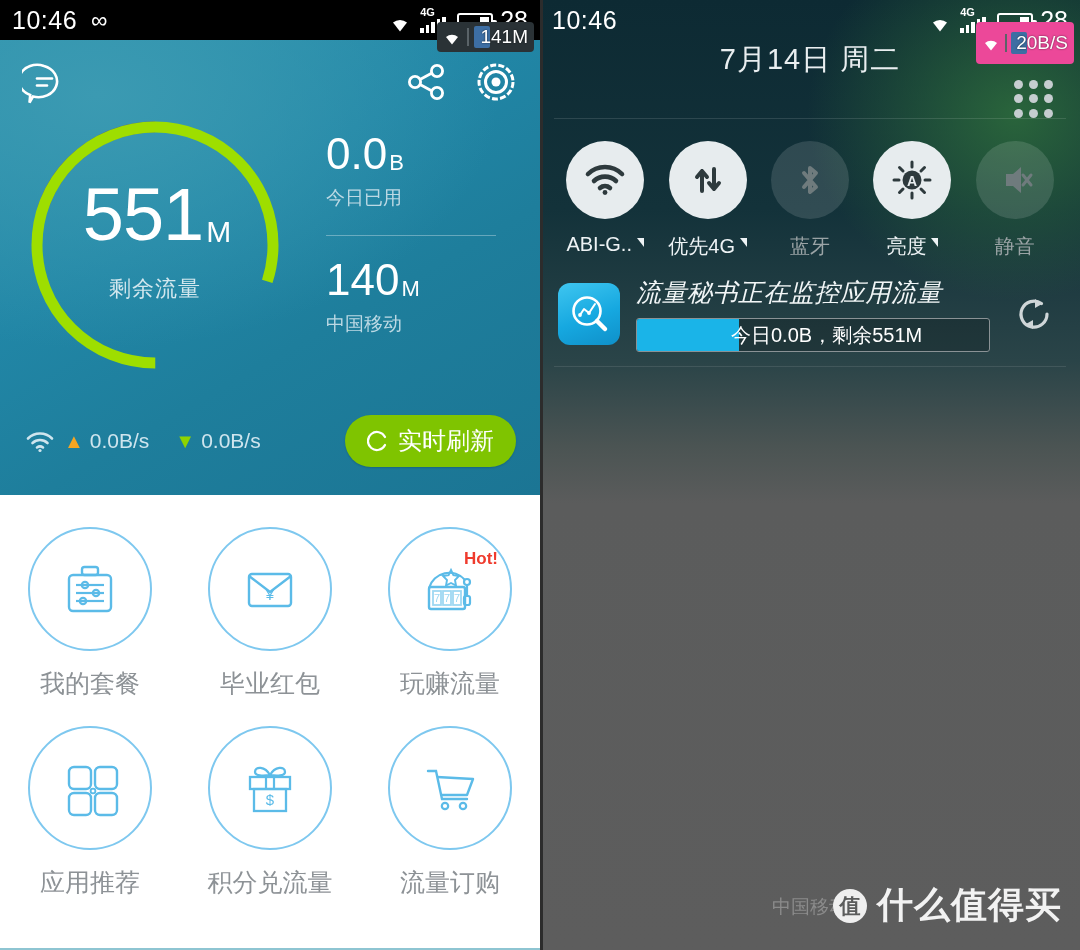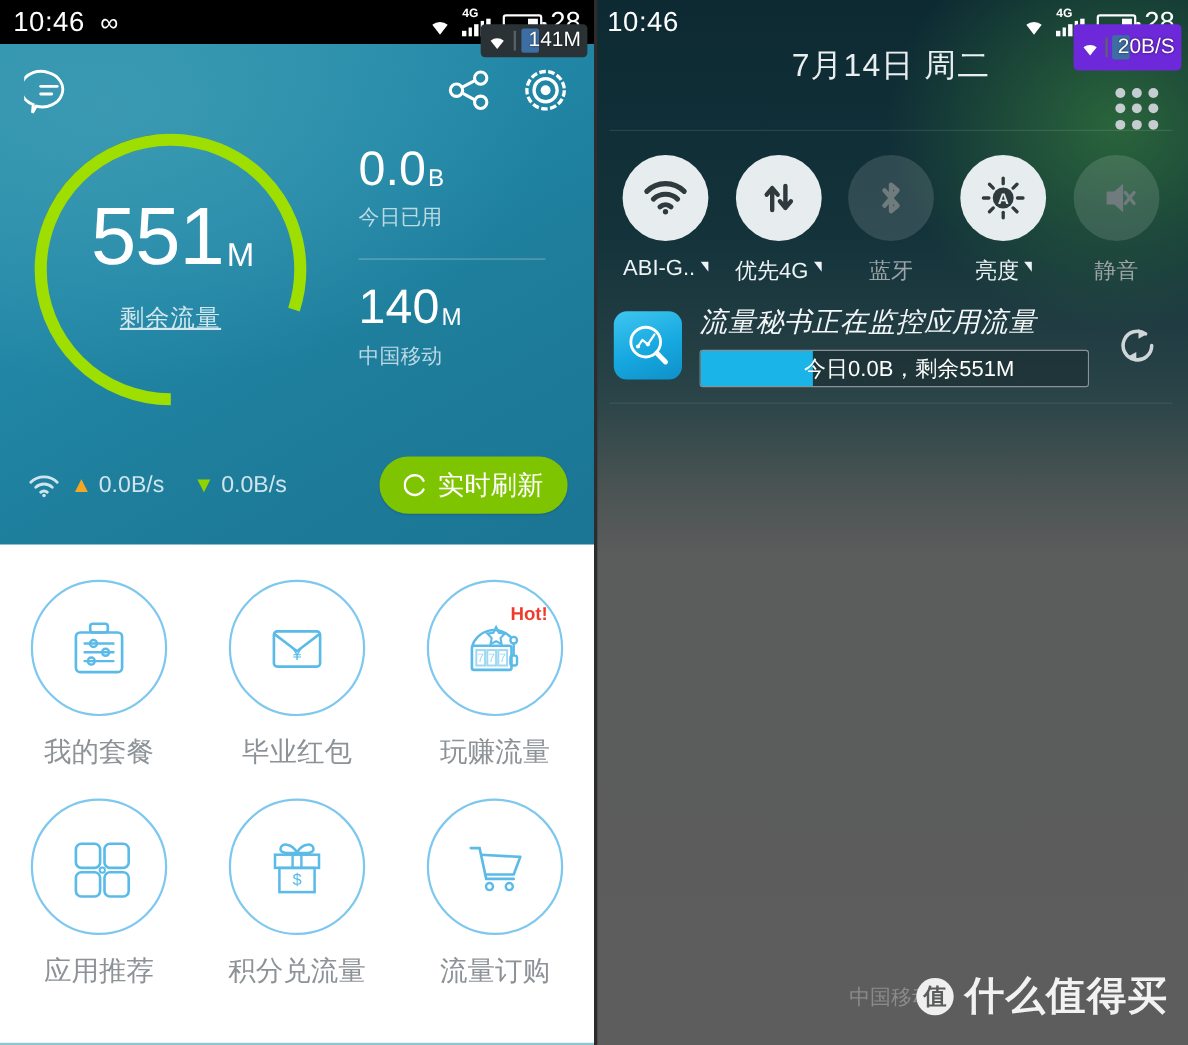--- a/index.html
+++ b/index.html
@@ -52,21 +52,21 @@
 
   .gauge-wrap { position:relative; display:flex; padding:0 0 0 0; }
   .gauge { position:relative; width:270px; height:270px; margin-left:20px; margin-top:0px; }
   .gauge svg { position:absolute; inset:0; }
   .gauge-center {
     position:absolute; inset:0; display:flex; flex-direction:column;
     align-items:center; justify-content:center; padding-bottom:6px;
   }
   .g-num { color:#fff; font-size:74px; font-weight:300; line-height:.95; letter-spacing:-1px; }
   .g-num sup { font-size:30px; font-weight:400; vertical-align:baseline; position:relative; top:2px; left:3px; }
-  .g-label { color:#d3e7ee; font-size:22px; margin-top:24px; letter-spacing:1px;text-decoration:underline; }
+  .g-label { color:#d3e7ee; font-size:22px; margin-top:24px; letter-spacing:1px; }
 
   .stats { margin-left:36px; margin-top:22px; width:170px; }
   .stat-val { color:#fff; font-size:44px; font-weight:300; line-height:1; }
   .stat-val sup { font-size:22px; vertical-align:baseline; position:relative; top:1px; left:2px; }
   .stat-cap { color:#bcd9e4; font-size:19px; margin-top:9px; }
   .stat-sep { height:1px; background:rgba(255,255,255,.32); margin:24px 0 22px; }
 
   .speed-row { position:absolute; left:0; right:0; bottom:28px; display:flex; align-items:center; padding:0 24px; }
   .sp-wifi { width:32px; height:24px; margin-right:8px; }
   .sp-item { display:flex; align-items:center; color:#cfe5ee; font-size:21px; margin-right:26px; }
@@ -95,21 +95,21 @@
   .r-bg {
     position:absolute; inset:0;
     background:
       radial-gradient(ellipse 55% 28% at 88% 12%, rgba(46,110,60,.85) 0%, rgba(46,110,60,0) 70%),
       linear-gradient(180deg,#0d2a33 0%,#13323a 22%,#2a4448 38%,#4b5453 47%,#5b5c5c 53%,#5d5d5d 100%);
   }
   .r-sep { position:absolute; left:0; top:0; bottom:0; width:3px; background:#2c2c2c; z-index:9; }
 
   .r-statusbar { position:relative; height:40px; display:flex; align-items:center; padding:0 12px; color:#fff; z-index:4; }
   .r-statusbar .sb-time { font-size:25px; }
-  .r-databadge { position:absolute; right:6px; top:22px; height:42px; background:#6d28d9; border-radius:4px;
+  .r-databadge { position:absolute; right:6px; top:22px; height:42px; background:#ec4899; border-radius:4px;
      display:flex; align-items:center; padding:2px 6px 2px 4px; gap:3px; z-index:6; }
 
   .r-datebar { position:relative; height:78px; display:flex; align-items:center; padding:0 26px; z-index:3;flex-direction:column; }
   .r-date { color:#e9eef0; font-size:29px; letter-spacing:1px; }
   .r-grid-ico { margin-left:auto; width:40px; height:40px; display:grid; grid-template-columns:repeat(3,1fr); gap:5px; }
   .r-grid-ico i { width:9px; height:9px; border-radius:50%; background:#c6cdd0; display:block; }
   .r-hairline { position:relative; height:1px; background:rgba(255,255,255,.12); margin:0 14px; z-index:3; }
 
   .qs-row { position:relative; display:flex; padding:22px 14px 4px; z-index:3; }
   .qs { flex:1; display:flex; flex-direction:column; align-items:center; }

